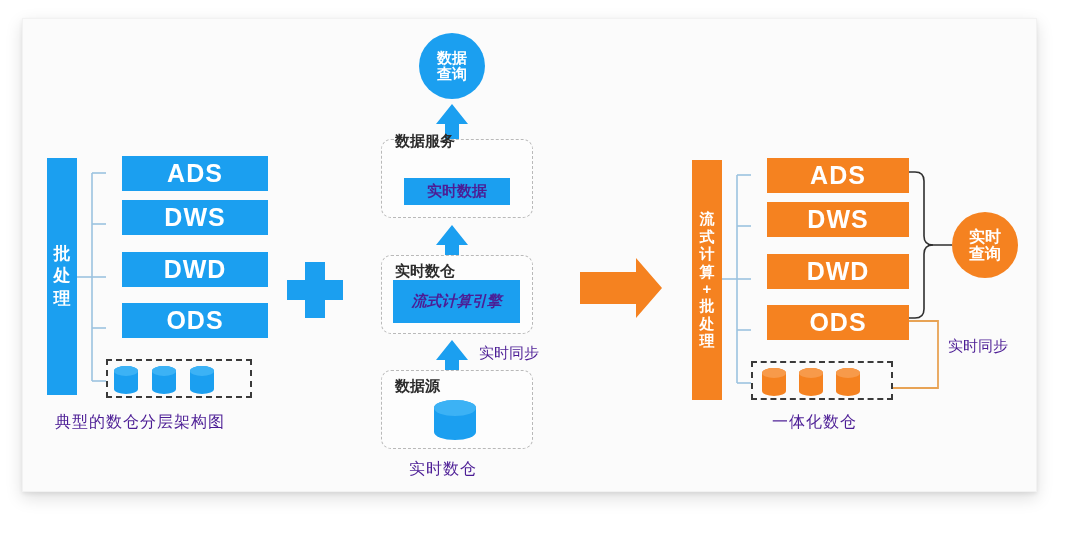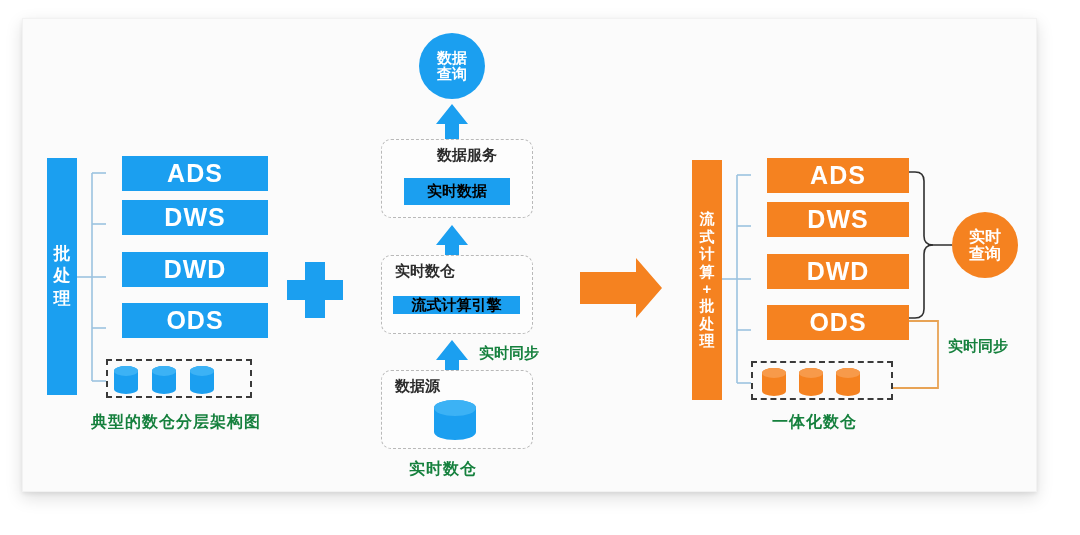--- a/index.html
+++ b/index.html
@@ -65,37 +65,37 @@
     position:absolute;border-radius:50%;
     display:flex;flex-direction:column;align-items:center;justify-content:center;
     color:#fff;font-weight:700;line-height:1.08;
     font-family:"Liberation Sans","DejaVu Sans",sans-serif;
   }
   .circ span{display:block;}
 
   
   .cn-label{
     position:absolute;
-    color:#15803d;
-    font-weight:700;
+    color:#4c1d95;
+    font-weight:400;
     font-family:"DejaVu Serif","Liberation Serif",serif;
     white-space:nowrap;
   }
   .box-title{
     position:absolute;
     color:#2b2b2b;
     font-weight:700;
     font-size:15px;
     font-family:"DejaVu Serif","Liberation Serif",serif;
     white-space:nowrap;
   }
   .pill{
     position:absolute;
     display:flex;align-items:center;justify-content:center;
-    color:#000000;font-weight:700;font-size:15px;
+    color:#4c1d95;font-weight:700;font-size:15px;
     font-family:"DejaVu Serif","Liberation Serif",serif;
     white-space:nowrap;
   }
   svg{position:absolute;left:0;top:0;overflow:visible;}
 </style>
 </head>
 <body>
 
 <div id="stage">
 
@@ -140,44 +140,44 @@
       <ellipse cx="126" cy="371" rx="12" ry="5" fill="#3cb2f5"></ellipse>
 
       <path d="M152,371 a12,5 0 0,1 24,0 L176,389 a12,5 0 0,1 -24,0 Z" fill="#1b9ff0"></path>
       <ellipse cx="164" cy="371" rx="12" ry="5" fill="#3cb2f5"></ellipse>
 
       <path d="M190,371 a12,5 0 0,1 24,0 L214,389 a12,5 0 0,1 -24,0 Z" fill="#1b9ff0"></path>
       <ellipse cx="202" cy="371" rx="12" ry="5" fill="#3cb2f5"></ellipse>
     </g>
   </svg>
 
-  <div class="cn-label" style="left:55px;top:412px;font-size:16px;letter-spacing:1px;margin-left:36px;">典型的数仓分层架构图</div>
+  <div class="cn-label" style="left:55px;top:412px;font-size:16px;letter-spacing:1px;">典型的数仓分层架构图</div>
 
   <svg width="1080" height="535">
     <path d="M305,262 h20 v18 h18 v20 h-18 v18 h-20 v-18 h-18 v-20 h18 Z" fill="#1b9ff0"></path>
   </svg>
 
   <div class="circ blue-fill" style="left:419px;top:33px;width:66px;height:66px;font-size:15px;">
     <span>数据</span>
     <span>查询</span>
   </div>
 
   <svg width="1080" height="535">
     <path d="M452,104 L468,124 L459,124 L459,140 L445,140 L445,124 L436,124 Z" fill="#1b9ff0"></path>
     <path d="M452,225 L468,245 L459,245 L459,261 L445,261 L445,245 L436,245 Z" fill="#1b9ff0"></path>
     <path d="M452,340 L468,360 L459,360 L459,376 L445,376 L445,360 L436,360 Z" fill="#1b9ff0"></path>
   </svg>
 
   <div class="dashed-round" style="left:381px;top:139px;width:152px;height:79px;"></div>
-  <div class="box-title" style="left:395px;top:146px;margin-left:42px;">数据服务</div>
+  <div class="box-title" style="left:395px;top:132px;">数据服务</div>
   <div class="pill blue-fill" style="left:404px;top:178px;width:106px;height:27px;">实时数据</div>
 
   <div class="dashed-round" style="left:381px;top:255px;width:152px;height:79px;"></div>
   <div class="box-title" style="left:395px;top:262px;">实时数仓</div>
-  <div class="pill blue-fill" style="left:393px;top:296px;width:127px;height:18px;">流式计算引擎</div>
+  <div class="pill blue-fill" style="left:393px;top:280px;width:127px;height:43px;font-style:italic;">流式计算引擎</div>
 
   <div class="dashed-round" style="left:381px;top:370px;width:152px;height:79px;"></div>
   <div class="box-title" style="left:395px;top:377px;">数据源</div>
   <svg width="1080" height="535">
     <path d="M434,408 a21,8 0 0,1 42,0 L476,432 a21,8 0 0,1 -42,0 Z" fill="#1b9ff0"></path>
     <ellipse cx="455" cy="408" rx="21" ry="8" fill="#3cb2f5"></ellipse>
   </svg>
 
   <div class="cn-label" style="left:479px;top:344px;font-size:15px;">实时同步</div>
 

